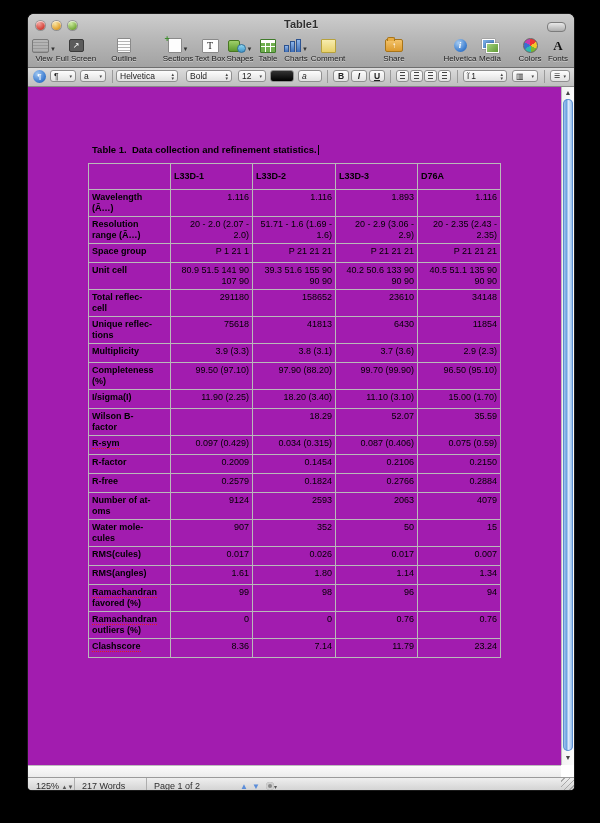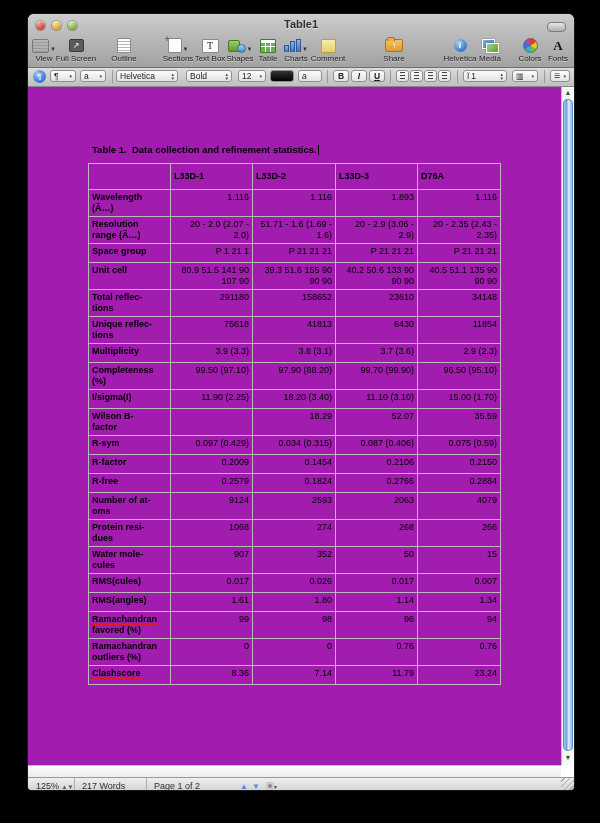--- a/index.html
+++ b/index.html
@@ -339,21 +339,21 @@
             </tr>
             <tr class="r2">
               <td class="lab">Unit cell</td>
               <td class="val">80.9 51.5 141 90 107 90</td>
               <td class="val">39.3 51.6 155 90 90 90</td>
               <td class="val">40.2 50.6 133 90 90 90</td>
               <td class="val">40.5 51.1 135 90 90 90</td>
             </tr>
             <tr class="r2">
               <td class="lab">Total reflec-
-tions</td>
+cell</td>
               <td class="val">291180</td>
               <td class="val">158652</td>
               <td class="val">23610</td>
               <td class="val">34148</td>
             </tr>
             <tr class="r2">
               <td class="lab">Unique reflec-
 tions</td>
               <td class="val">75618</td>
               <td class="val">41813</td>
@@ -411,28 +411,20 @@
               <td class="val">0.2766</td>
               <td class="val">0.2884</td>
             </tr>
             <tr class="r2">
               <td class="lab">Number of at-
 oms</td>
               <td class="val">9124</td>
               <td class="val">2593</td>
               <td class="val">2063</td>
               <td class="val">4079</td>
-            </tr>
-            <tr class="r2">
-              <td class="lab">Protein resi-
-dues</td>
-              <td class="val">1068</td>
-              <td class="val">274</td>
-              <td class="val">268</td>
-              <td class="val">266</td>
             </tr>
             <tr class="r2">
               <td class="lab">Water mole-
 cules</td>
               <td class="val">907</td>
               <td class="val">352</td>
               <td class="val">50</td>
               <td class="val">15</td>
             </tr>
             <tr class="r1">

